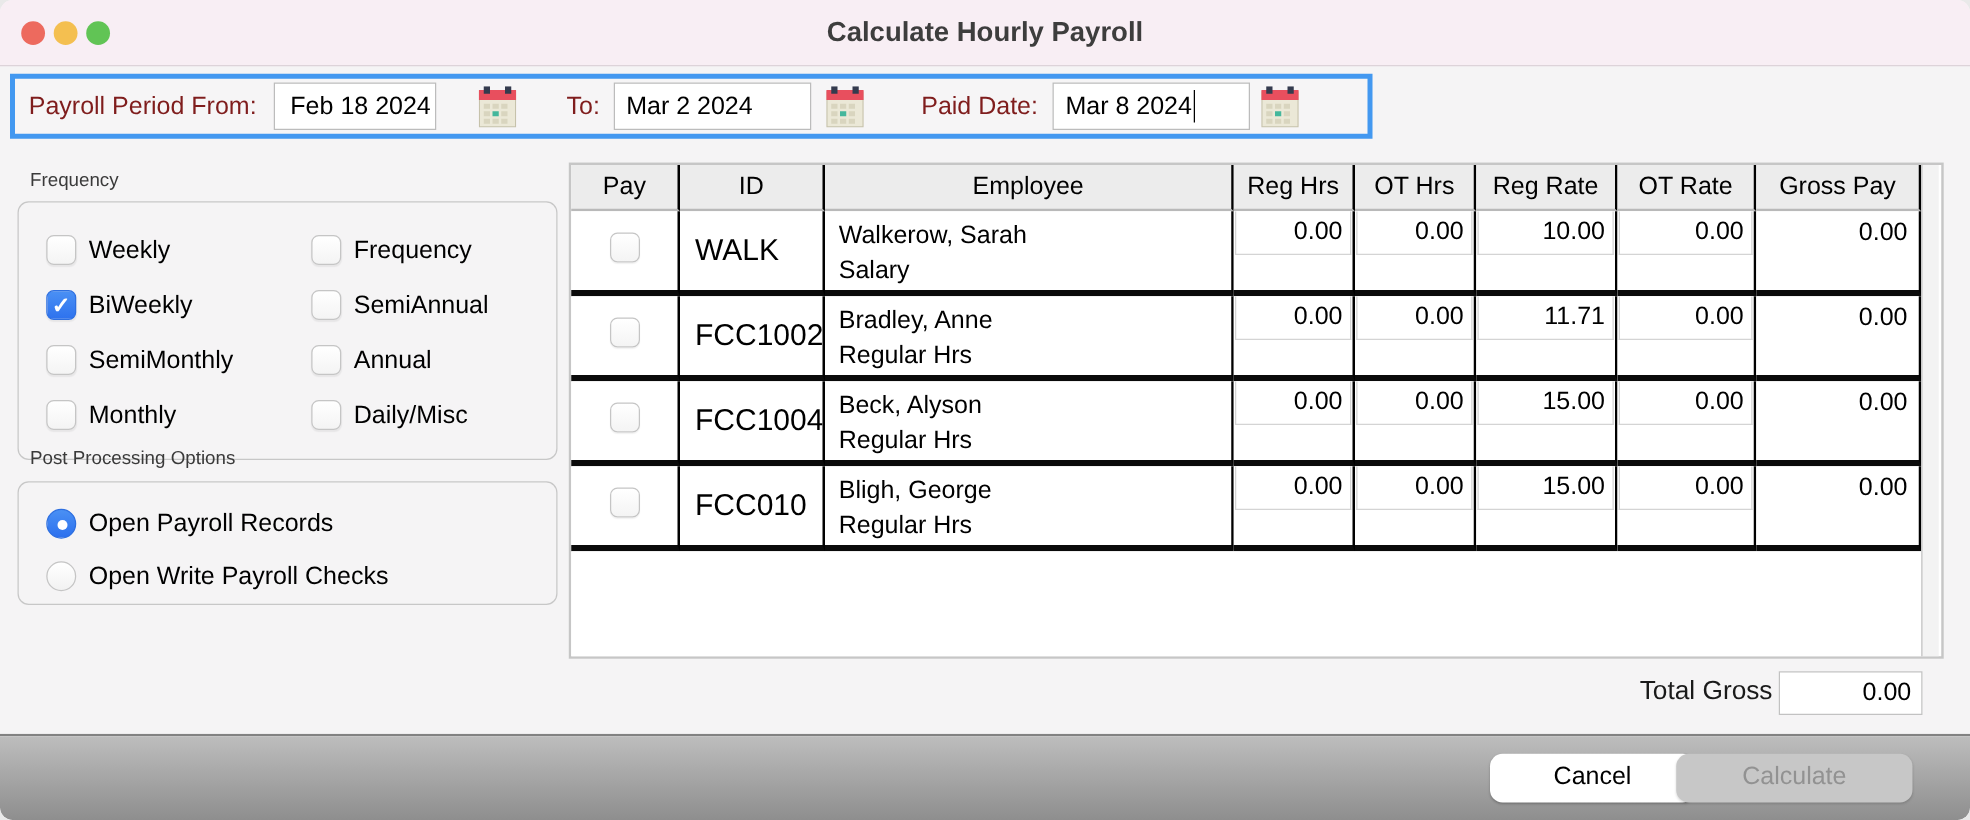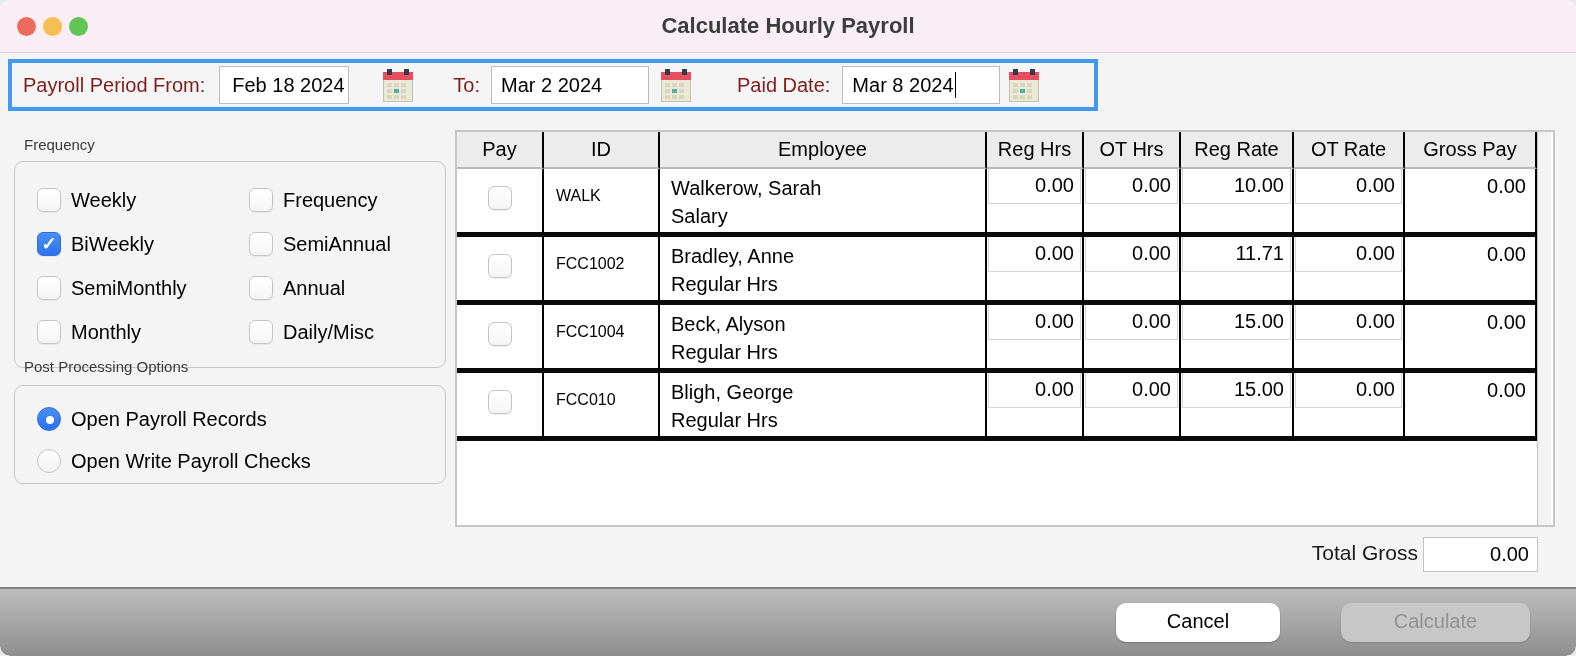--- a/index.html
+++ b/index.html
@@ -35,35 +35,35 @@
   .radio.on { background:linear-gradient(#4a90f4,#2c70ee); border-color:#2e6fe0; }
   .radio.on::after { content:""; position:absolute; left:8px; top:8px; width:8px; height:8px; border-radius:50%; background:#fff; }
   .pp-col { position:absolute; left:22px; top:12px; display:grid; grid-template-rows:repeat(2,42px); align-items:center; }
 
   
   .paytable { position:absolute; left:455px; top:130px; width:1100px; height:397px; border:2px solid #c6c6c6; background:#fff;
     display:grid; grid-template-columns:87px 116px 327px 97px 97px 113px 111px 132px 14px; grid-template-rows:37px 68px 68px 68px 68px 1fr; }
   .th { background:#ececec; border-right:2px solid #000; border-bottom:2px solid #b9b9b9; font-size:20px; color:#000; text-align:center; line-height:35px; overflow:hidden; }
   .td { border-right:2px solid #000; border-bottom:5px solid #0a0a0a; background:#fff; overflow:hidden; }
   .td.cbcell { display:flex; align-items:flex-start; justify-content:center; padding-top:17px; }
-  .td.idcell { font-size:16px; padding:18px 0 15px 12px; }
+  .td.idcell { font-size:24px; padding:18px 0 15px 12px; }
   .td.empcell { font-size:20px; padding:5px 0 0 11px; line-height:28px; }
   .numbox { margin:0 1px 0 1px; height:35px; background:#fff; border:1px solid #d4d4d4; border-top:none; font-size:20px; text-align:right; padding:5px 6px 0 0; }
   .td.gross { font-size:20px; text-align:right; padding:6px 9px 0 0; }
   .sbtrack { grid-row:1 / span 6; grid-column:9; background:#f3f3f3; border-left:1px solid #c2c2c2; }
   .filler { grid-column:1 / span 8; background:#fff; }
 
   
   .total-label { position:absolute; top:541px; left:1258px; width:160px; text-align:right; font-size:21px; color:#1a1a1a; }
   .total-field { position:absolute; top:537px; left:1423px; width:115px; height:35px; background:#fff; border:1px solid #c2c2c2; font-size:20px; text-align:right; padding:5px 8px 0 0; }
 
   
   .bottombar { position:absolute; left:0; bottom:0; width:100%; height:69px; background:linear-gradient(#bdbdbd,#8e8e8e); border-top:2px solid #828282; border-radius:0 0 10px 10px; }
   .btn { position:absolute; top:14px; height:39px; border-radius:10px; font-size:20px; text-align:center; line-height:37px; }
-  .btn.cancel { left:1116px; width:164px; background:#ffffff; color:#000; box-shadow:0 1px 2px rgba(0,0,0,0.25); cursor:pointer; }
+  .btn.cancel { left:1192px; width:164px; background:#ffffff; color:#000; box-shadow:0 1px 2px rgba(0,0,0,0.25); cursor:pointer; }
   .btn.calc { left:1341px; width:189px; background:#c7c7c7; color:#929292; box-shadow:0 1px 2px rgba(0,0,0,0.15); }
 </style>
 </head>
 <body>
 
 <div class="window">
 
   <div class="titlebar">
     <div class="lights">
       <div class="light red"></div>

